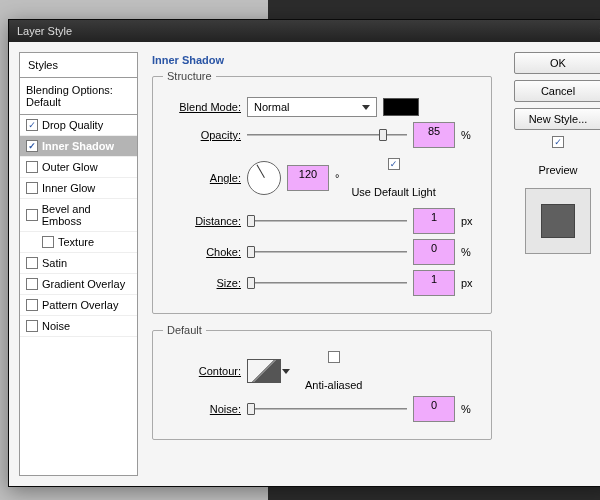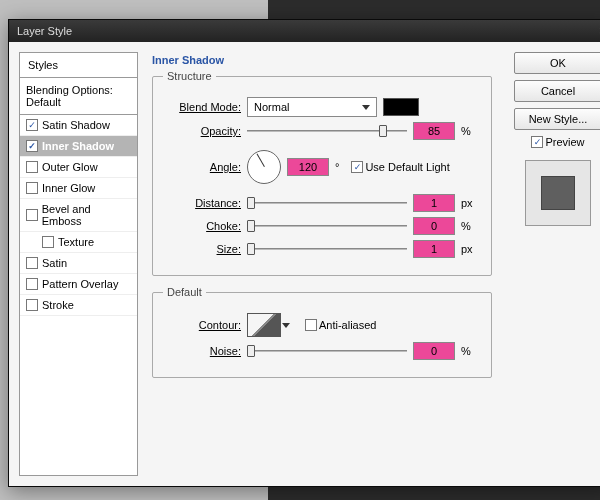--- a/index.html
+++ b/index.html
@@ -21,31 +21,31 @@
   fieldset { border: 1px solid #aaa; border-radius: 2px; margin: 0 8px 10px 0; padding: 10px 10px 12px 10px; }
   legend { padding: 0 4px; color: #444; }
   .row { display: flex; align-items: center; margin: 5px 0; gap: 6px; }
   .lbl { width: 78px; text-align: right; text-decoration: underline; }
   .select { width: 130px; height: 20px; border: 1px solid #888; background: #fff; display: flex; align-items: center; justify-content: space-between; padding: 0 6px; }
   .select .caret { border-left: 4px solid transparent; border-right: 4px solid transparent; border-top: 5px solid #333; }
   .swatch { width: 36px; height: 18px; border: 1px solid #555; background: #000; }
   .slider { position: relative; width: 160px; height: 14px; }
   .slider .track { position: absolute; top: 6px; left: 0; right: 0; height: 2px; background: #bbb; border-top: 1px solid #888; }
   .slider .thumb { position: absolute; top: 1px; width: 8px; height: 12px; background: #eee; border: 1px solid #555; border-radius: 1px; }
-  .numbox { width: 42px; height: 18px; border: 1px solid #888; background: #ec4899; text-align: center; line-height: 16px; }
+  .numbox { width: 42px; height: 26px; border: 1px solid #888; background: #f0abfc; text-align: center; line-height: 16px; }
   .unit { width: 20px; }
   .angle-dial { width: 34px; height: 34px; border: 1px solid #666; border-radius: 50%; background: #fff; position: relative; }
   .angle-dial .needle { position: absolute; left: 50%; top: 50%; width: 15px; height: 1px; background: #333; transform-origin: 0 0; transform: rotate(-120deg); }
   .right { width: 92px; display: flex; flex-direction: column; gap: 6px; align-items: center; }
   .btn { width: 88px; height: 22px; border: 1px solid #888; background: linear-gradient(#fdfdfd,#e7e7e7); border-radius: 2px; text-align: center; line-height: 20px; cursor: pointer; }
   .preview-box { width: 66px; height: 66px; border: 1px solid #999; background: #e6e6e6; margin-top: 6px; display: flex; align-items: center; justify-content: center; }
   .preview-box .sw { width: 34px; height: 34px; background: #5f5f5f; border: 1px solid #444; }
   .contour-sw { width: 34px; height: 24px; border: 1px solid #555; background: linear-gradient(135deg, #f5f5f5 0 48%, #888 48% 52%, #555 52% 100%); position: relative; cursor: pointer; }
   .contour-sw .drop { position: absolute; right: -10px; top: 9px; border-left: 4px solid transparent; border-right: 4px solid transparent; border-top: 5px solid #333; }
-  .ck-inline { display: flex; align-items: center; gap: 2px; }
+  .ck-inline { display: flex; align-items: center; gap: 16px; flex-direction: column; }
   .grp-title { color: #2a55a5; font-weight: bold; margin-bottom: 4px; }
 </style>
 </head>
 <body>
 
 <div class="bg-dark"></div>
 
 <div class="dlg">
   <div class="titlebar">
     <span>Layer Style</span>
@@ -54,21 +54,21 @@
   <div class="body">
 
     <div class="styles-panel">
       <div class="styles-header">Styles</div>
       <div class="opt-default">
         <span>Blending Options: Default</span>
       </div>
       <div id="styles-list">
           <div class="style-item">
             <span class="chk checked"></span>
-            <span>Satin Shadow</span>
+            <span>Drop Quality</span>
           </div>
           <div class="style-item selected">
             <span class="chk checked"></span>
             <span>Inner Shadow</span>
           </div>
           <div class="style-item">
             <span class="chk"></span>
             <span>Outer Glow</span>
           </div>
           <div class="style-item">
@@ -82,25 +82,29 @@
           <div class="style-item indent">
             <span class="chk"></span>
             <span>Texture</span>
           </div>
           <div class="style-item">
             <span class="chk"></span>
             <span>Satin</span>
           </div>
           <div class="style-item">
             <span class="chk"></span>
+            <span>Gradient Overlay</span>
+          </div>
+          <div class="style-item">
+            <span class="chk"></span>
             <span>Pattern Overlay</span>
           </div>
           <div class="style-item">
             <span class="chk"></span>
-            <span>Stroke</span>
+            <span>Noise</span>
           </div>
         </div>
     </div>
 
     <div class="center">
       <div class="grp-title">Inner Shadow</div>
       <fieldset>
         <legend>Structure</legend>
 
         <div class="row">

